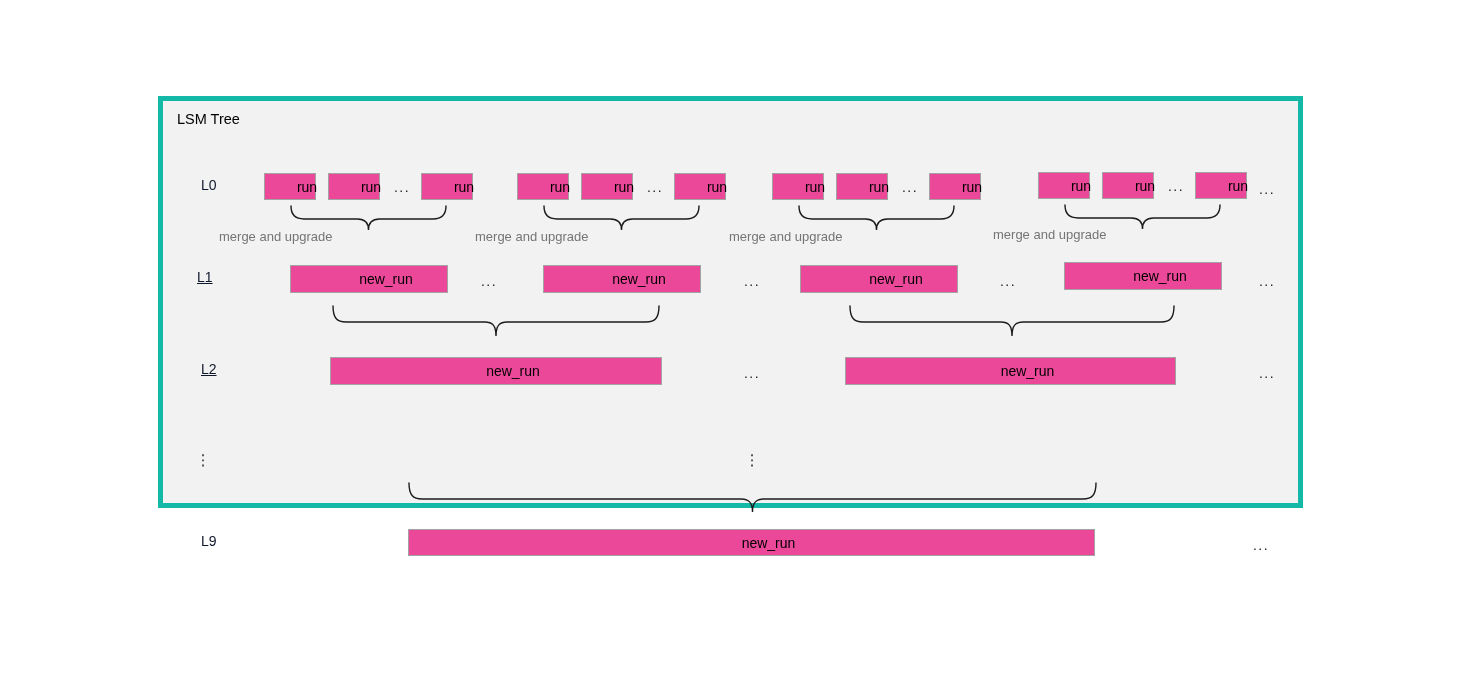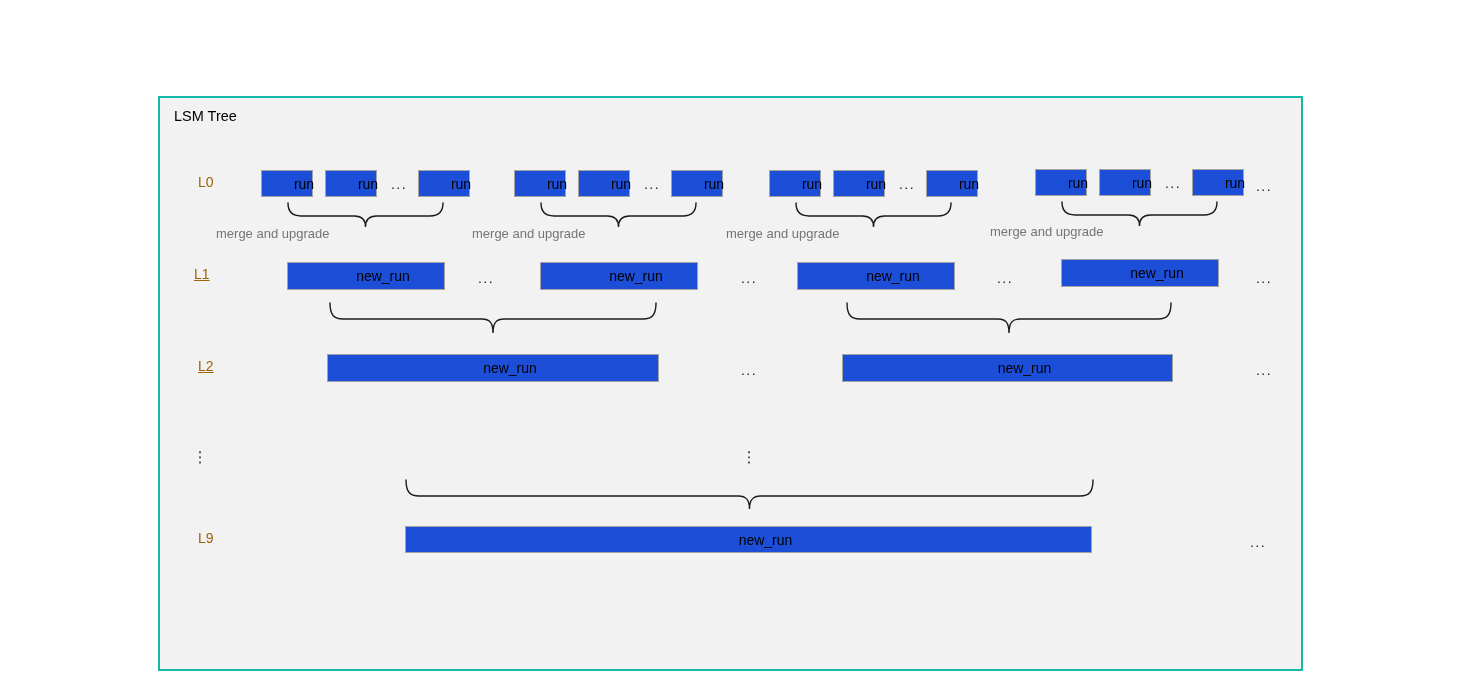--- a/index.html
+++ b/index.html
@@ -1,26 +1,26 @@
 <!DOCTYPE html>
 <html><head>
 <meta charset="utf-8">
 <style>
   html, body { margin:0; padding:0; background:#ffffff; }
   body { font-family:"Liberation Sans", sans-serif; }
   .canvas { position:relative; width:1462px; height:682px; background:#ffffff; overflow:hidden; }
   .container {
-    position:absolute; left:158px; top:96px; width:1145px; height:575px;
-    background:#f2f2f2; border:2px solid #14b8a6; box-sizing:border-box;
+    position:absolute; left:158px; top:96px; width:1145px; height:412px;
+    background:#f2f2f2; border:5px solid #14b8a6; box-sizing:border-box;
   }
   .abs { position:absolute; }
   .title { position:absolute; left:14px; top:10px; font-size:14.5px; color:#000; }
-  .rowlabel { position:absolute; font-size:14px; color:#a16207; }
+  .rowlabel { position:absolute; font-size:14px; color:#0f172a; }
   .runbox {
-    position:absolute; background:#1d4ed8; border:1px solid #a3a3a3; box-sizing:border-box;
+    position:absolute; background:#ec4899; border:1px solid #a3a3a3; box-sizing:border-box;
     display:flex; align-items:center; justify-content:center;
     font-size:14px; color:#000; white-space:nowrap;padding-left:34px;
   }
   .dots { position:absolute; width:40px; text-align:center; font-size:14px; color:#1a1a1a; letter-spacing:1.5px; }
   .mergelabel { position:absolute; font-size:13px; color:#757575; white-space:nowrap; }
   .vdots { position:absolute; width:30px; text-align:center; font-size:15px; color:#2b2b2b; }
   svg.brace { position:absolute; overflow:visible; }
 </style>
 </head>
 <body>

